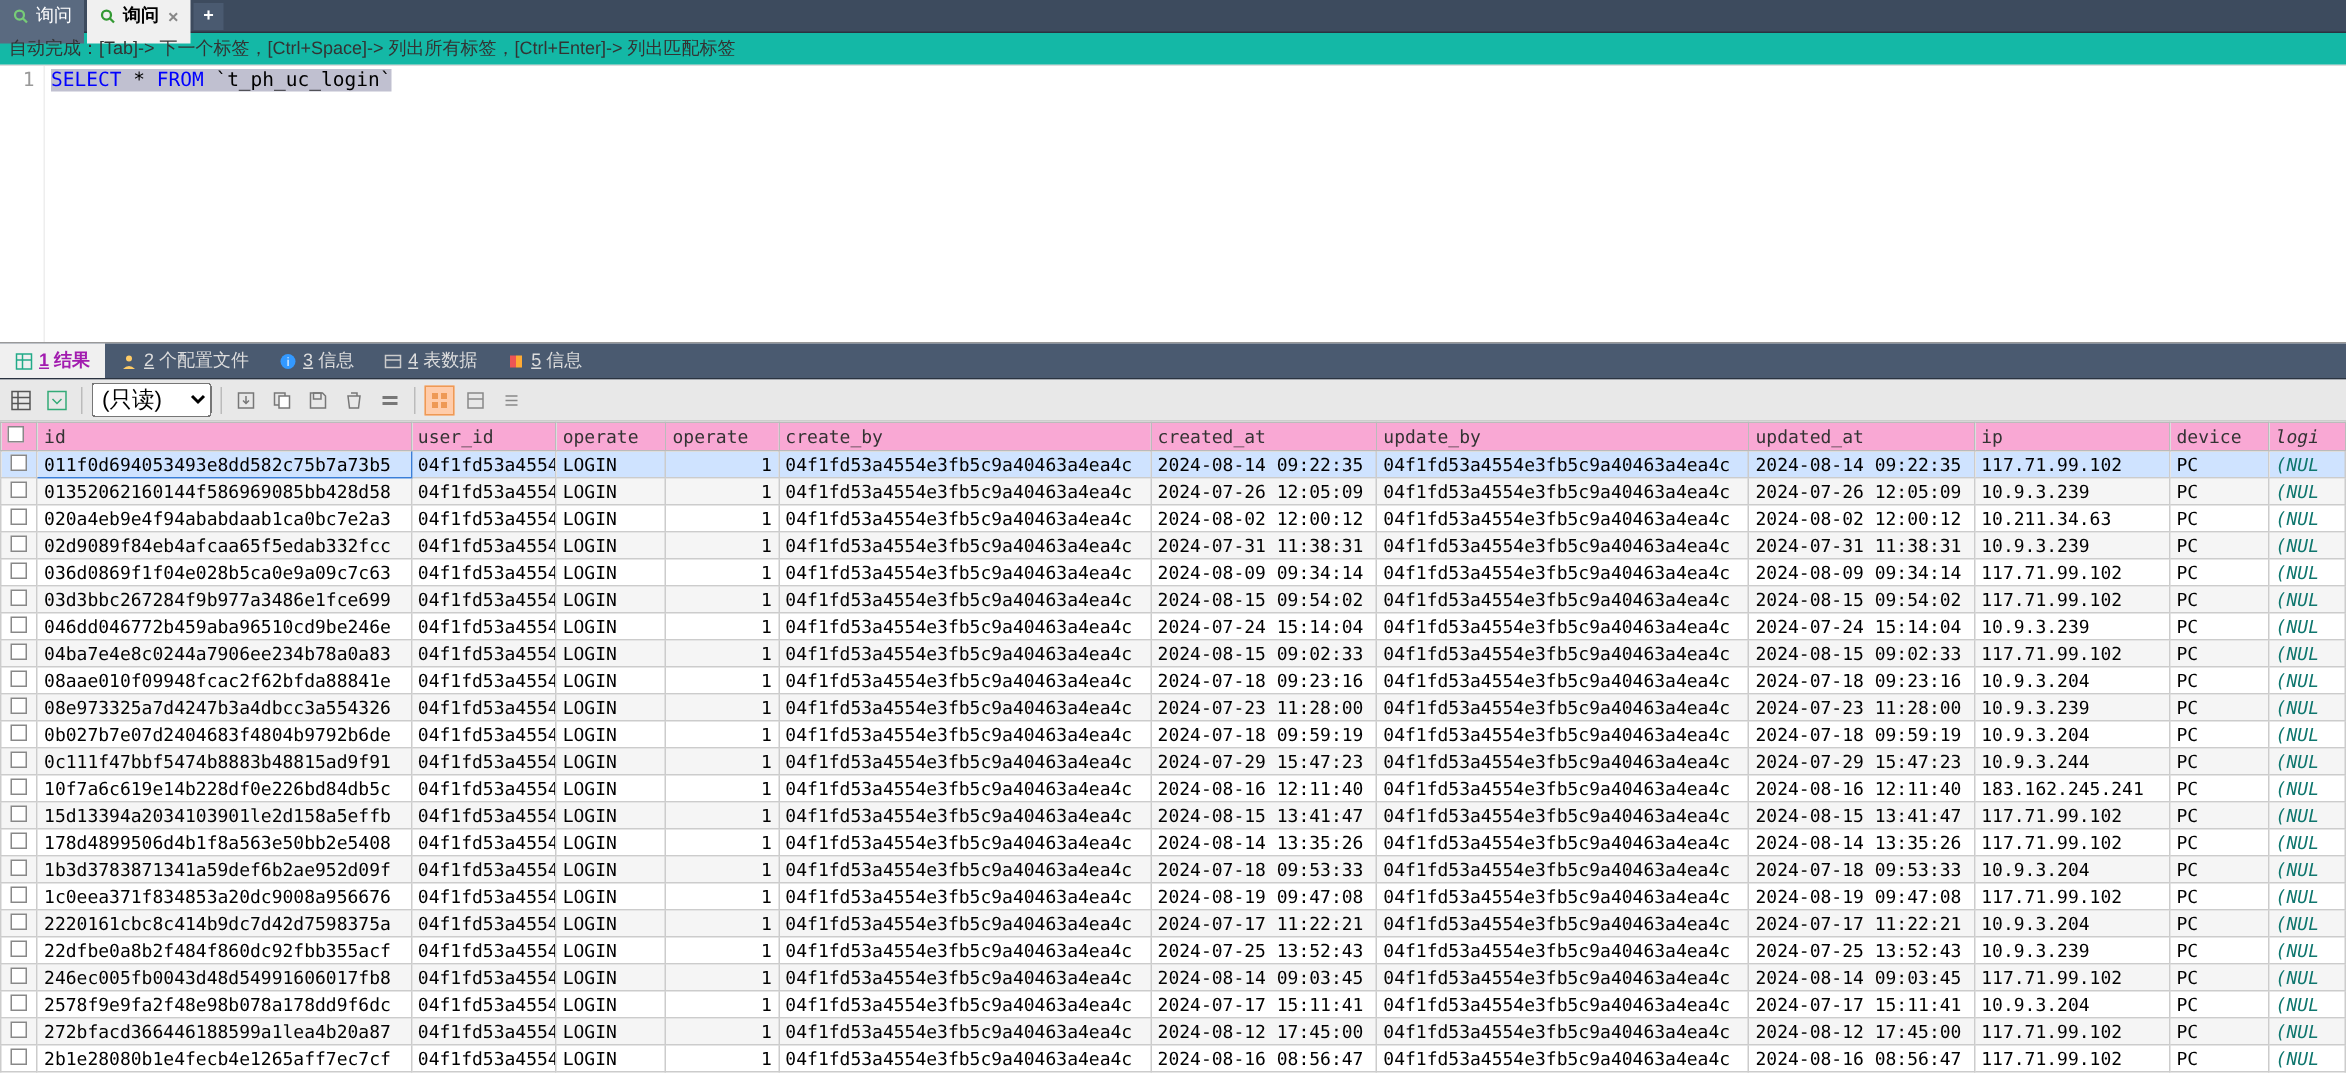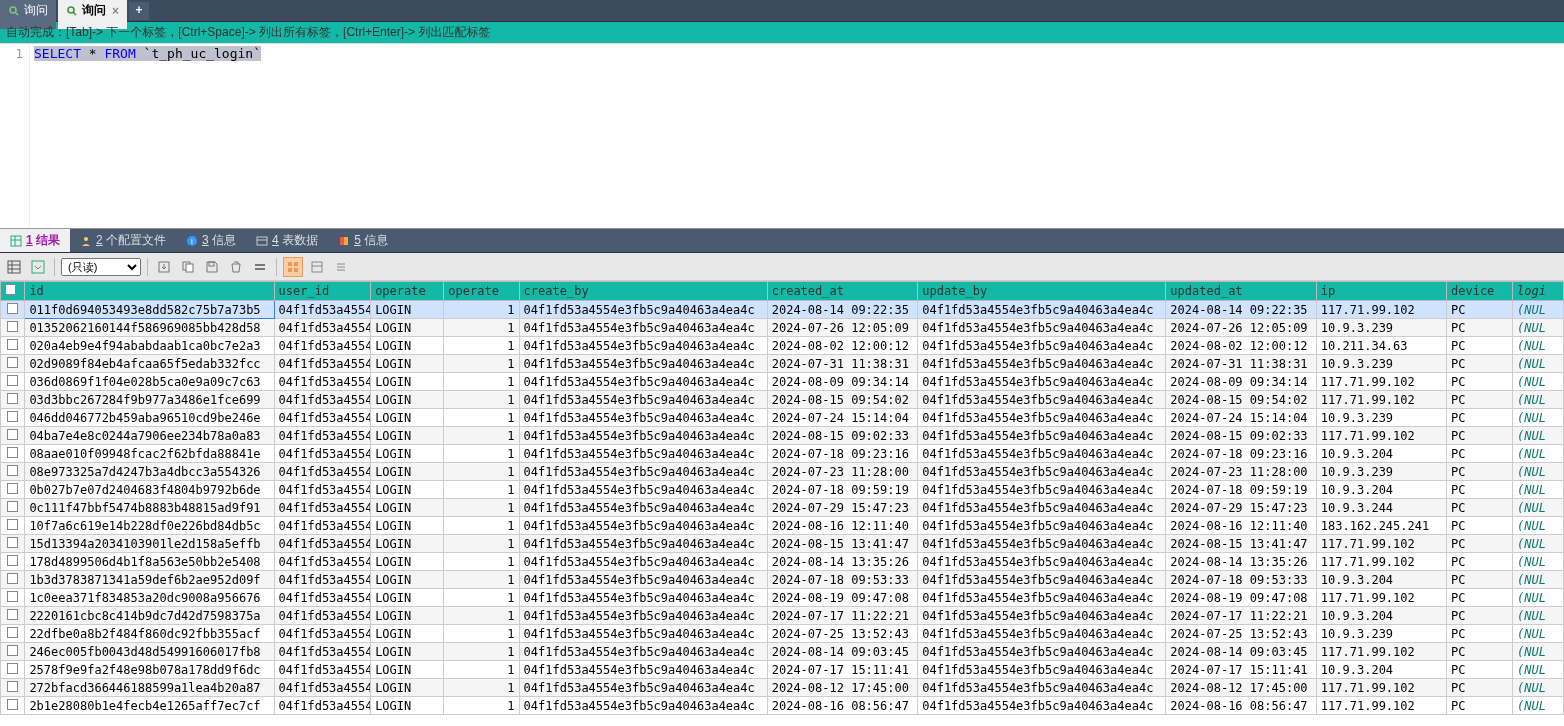--- a/index.html
+++ b/index.html
@@ -16,28 +16,28 @@
 .editor-content { padding: 2px 4px; }
 .kw { color: #0000ff; }
 .sel-text { background: #c0c0d0; }
 .result-tabs { background: #4a5a70; height: 24px; display: flex; align-items: flex-end; border-bottom: 1px solid #2a3340; }
 .rtab { display: inline-flex; align-items: center; padding: 3px 10px; color: #ddd; cursor: pointer; font-size: 12px; gap: 4px; }
 .rtab.active { background: #f0f0f0; color: #a21caf; font-weight: bold; }
 .rtab-icon { width: 12px; height: 12px; display: inline-block; }
 .toolbar { background: #e8e8e8; height: 28px; display: flex; align-items: center; padding: 0 4px; gap: 4px; border-bottom: 1px solid #ccc; }
 .tool-btn { width: 20px; height: 20px; display: inline-flex; align-items: center; justify-content: center; cursor: pointer; border: 1px solid transparent; }
 .tool-sep { width: 1px; height: 18px; background: #bbb; margin: 0 2px; }
-.readonly-select { font-size: 11px; padding: 1px 2px; width: 80px; }
+.readonly-select { font-size: 15px; padding: 1px 2px; width: 80px; }
 .toolbar-right { margin-left: auto; display: flex; align-items: center; gap: 6px; font-size: 12px; }
 .row-input { width: 40px; font-size: 11px; text-align: right; padding: 1px 3px; }
 .rows-input { width: 45px; font-size: 11px; text-align: right; padding: 1px 3px; }
 .nav-btn { width: 16px; height: 16px; display: inline-flex; align-items: center; justify-content: center; background: #ddd; border: 1px solid #aaa; cursor: pointer; font-size: 10px; }
 .grid-wrap { overflow: auto; height: 443px; }
 .grid { border-collapse: collapse; font-family: Consolas, monospace; font-size: 12px; width: 100%; table-layout: fixed; }
-.grid th { background: #14b8a6; border: 1px solid #bbb; padding: 2px 4px; text-align: left; font-weight: normal; color: #333; height: 18px; position: sticky; top: 0; white-space: nowrap; overflow: hidden; }
+.grid th { background: #f9a8d4; border: 1px solid #bbb; padding: 2px 4px; text-align: left; font-weight: normal; color: #333; height: 18px; position: sticky; top: 0; white-space: nowrap; overflow: hidden; }
 .grid td { border: 1px solid #ccc; padding: 1px 4px; height: 18px; white-space: nowrap; overflow: hidden; }
 .grid tr:nth-child(even) td { background: #f5f5f5; }
 .grid tr:nth-child(odd) td { background: #fff; }
 .grid tr.sel td { background: #cfe3ff !important; }
 .grid tr.sel td:nth-child(2) { border: 1px solid #3a7ed8; }
 .chk-col { width: 24px; text-align: center; }
 .col-id { width: 245px; }
 .col-user { width: 95px; }
 .col-op { width: 72px; }
 .col-succ { width: 74px; text-align: right; }

